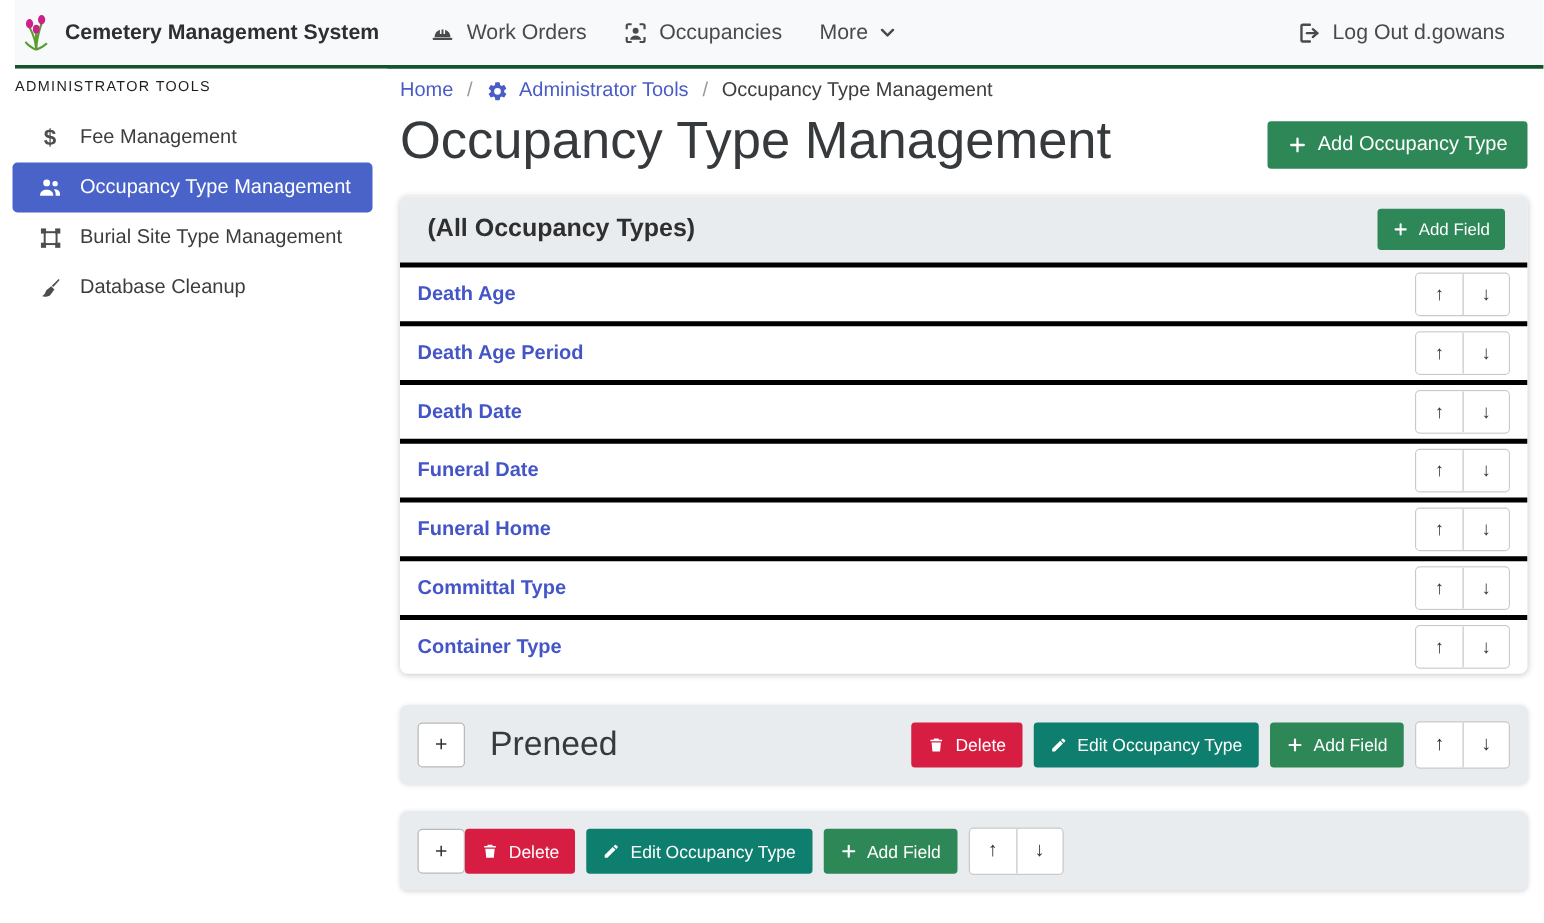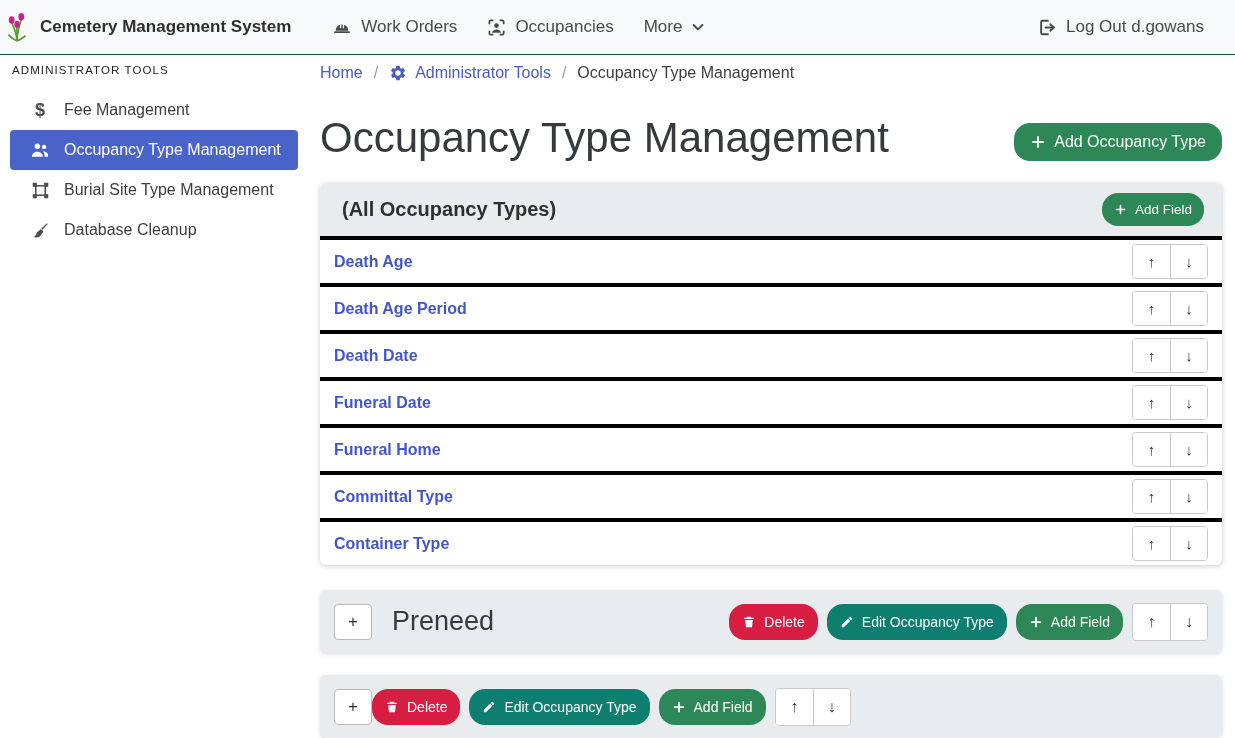--- a/index.html
+++ b/index.html
@@ -2,21 +2,21 @@
 <html><head>
 <meta charset="utf-8">
 <style>
   * { margin:0; padding:0; box-sizing:border-box; }
   html,body { background:#fff; }
   body { font-family:"Liberation Sans", sans-serif; }
   .app { width:1235px; height:738px; overflow:hidden; background:#fff; }
 
   
   .navbar { height:55px; background:#f8f9fa; display:flex; align-items:center;
-            padding:0 16px 0 4px; border-bottom:1px solid #14532d; }
+            padding:0 16px 0 4px; border-bottom:3px solid #14532d;margin-left:12px; }
   .brand { display:flex; align-items:center; gap:10px; margin-right:26px; cursor:pointer; }
   .brand-text { font-size:17px; font-weight:700; color:#2f2f2f; }
   .nav-link { display:flex; align-items:center; gap:9px; font-size:17px; color:#4a4a4a;
               margin:0 15px; cursor:pointer; }
   .nav-link .nicon { color:#4a4a4a; display:flex; align-items:center; }
   .nav-spacer { flex:1; }
 
   
   .shell { display:flex; height:683px; }
 
@@ -28,30 +28,30 @@
                margin:0 12px 0 10px; padding:0 10px 0 19px; border-radius:4px;
                font-size:16px; color:#3d3d3d; cursor:pointer; }
   .side-item .sicon { width:22px; display:flex; justify-content:center; color:#4d4d4d; }
   .side-item.active { background:#4a63c8; color:#fff; }
   .side-item.active .sicon { color:#fff; }
   .dollar-glyph { font-weight:700; font-size:18px; line-height:1; }
 
   
   .main { flex:1; padding:9px 13px 0 10px; }
 
-  .breadcrumb { display:flex; align-items:center; gap:11px; font-size:16px; margin-bottom:32px; }
+  .breadcrumb { display:flex; align-items:center; gap:11px; font-size:16px; margin-bottom:6px; }
   .crumb-link { color:#4a5cc5; cursor:pointer; display:flex; align-items:center; gap:8px; }
   .crumb-sep { color:#9a9a9a; }
   .crumb-current { color:#3e3e3e; }
   .crumb-gear { color:#4a5cc5; display:flex; }
 
   .title-row { display:flex; justify-content:space-between; align-items:flex-start; margin-bottom:21px; }
   .page-title { font-size:42px; font-weight:300; color:#373a3c; line-height:1.15; }
 
-  .btn { border:none; border-radius:16px; display:inline-flex; align-items:center;
+  .btn { border:none; border-radius:3px; display:inline-flex; align-items:center;
          gap:8px; cursor:pointer; font-family:inherit; color:#fff; }
   .btn-add-type { background:#2e8757; height:38px; padding:0 16px; font-size:16px; margin-top:9px; }
   .btn-green-sm { background:#2e8757; height:33px; padding:0 12px; font-size:13.5px; }
   .btn-red { background:#d81d43; height:36px; padding:0 13px; font-size:14px; }
   .btn-teal { background:#0e7f6e; height:36px; padding:0 13px; font-size:14px; }
   .btn-green { background:#2e8757; height:36px; padding:0 13px; font-size:14px; }
 
   
   .card { background:#fff; border-radius:6px; box-shadow:0 1px 5px rgba(0,0,0,.22);
           overflow:hidden; margin-bottom:25px; }

